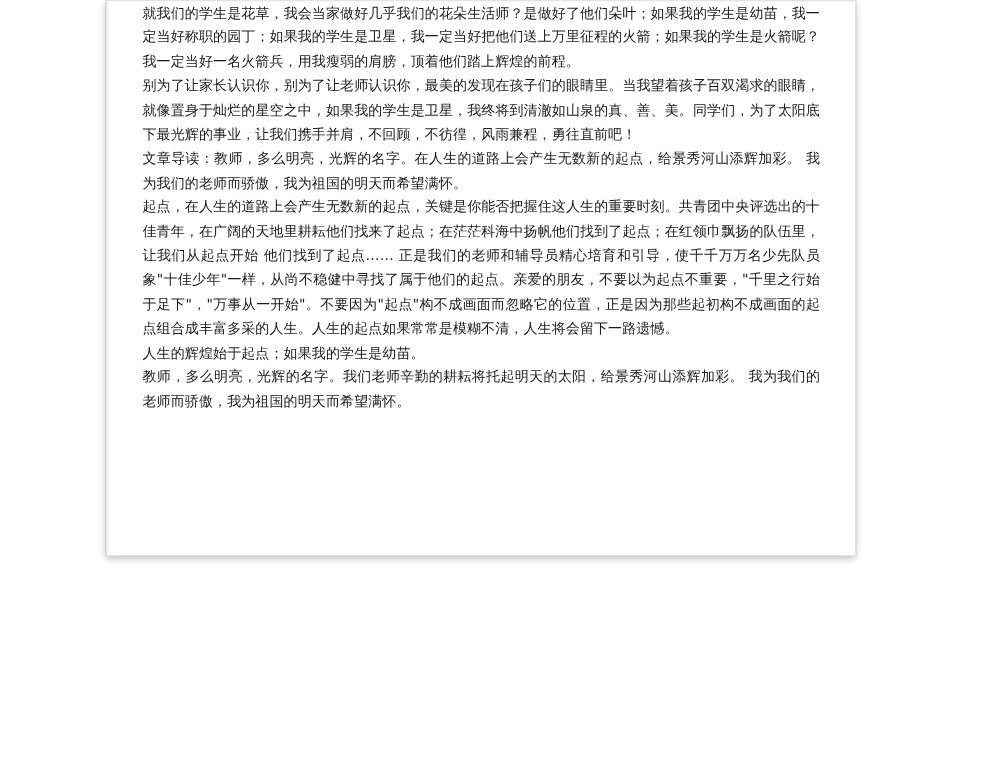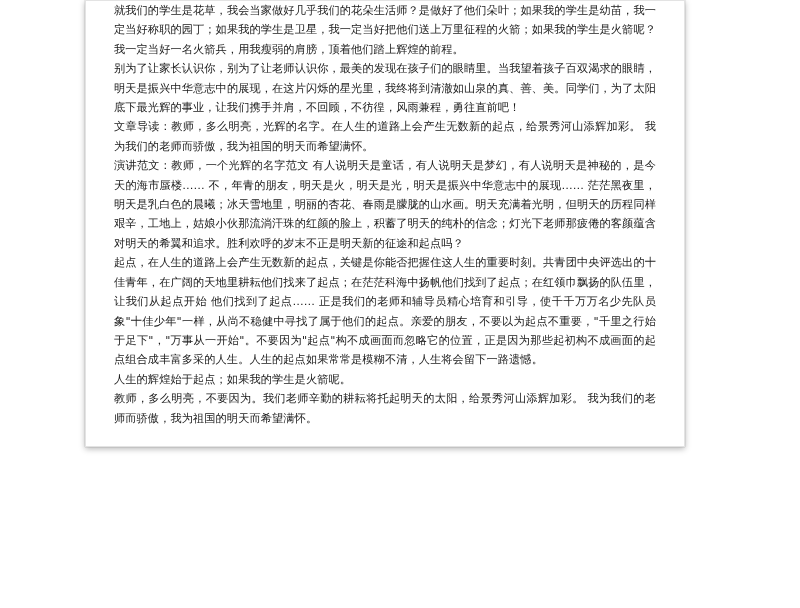--- a/index.html
+++ b/index.html
@@ -50,21 +50,20 @@
     margin-top: -2px;
   }
 </style>
 </head>
 <body>
 
 <div class="page">
   <div class="sheet">
     <div class="doc-body">
       <p class="clipped-top">就我们的学生是花草，我会当家做好几乎我们的花朵生活师？是做好了他们朵叶；如果我的学生是幼苗，我一定当好称职的园丁；如果我的学生是卫星，我一定当好把他们送上万里征程的火箭；如果我的学生是火箭呢？我一定当好一名火箭兵，用我瘦弱的肩膀，顶着他们踏上辉煌的前程。</p>
-      <p>别为了让家长认识你，别为了让老师认识你，最美的发现在孩子们的眼睛里。当我望着孩子百双渴求的眼睛，明天是振兴中华意志中的展现，在这片闪烁的星光里，我终将到清澈如山泉的真、善、美。同学们，为了太阳底下最光辉的事业，让我们携手并肩，不回顾，不彷徨，风雨兼程，勇往直前吧！</p>
+      <p>别为了让家长认识你，别为了让老师认识你，最美的发现在孩子们的眼睛里。当我望着孩子百双渴求的眼睛，就像置身于灿烂的星空之中，如果我的学生是卫星，我终将到清澈如山泉的真、善、美。同学们，为了太阳底下最光辉的事业，让我们携手并肩，不回顾，不彷徨，风雨兼程，勇往直前吧！</p>
       <p>文章导读：教师，多么明亮，光辉的名字。在人生的道路上会产生无数新的起点，给景秀河山添辉加彩。 我为我们的老师而骄傲，我为祖国的明天而希望满怀。</p>
-      <p>演讲范文：教师，一个光辉的名字范文 有人说明天是童话，有人说明天是梦幻，有人说明天是神秘的，是今天的海市蜃楼…… 不，年青的朋友，明天是火，明天是光，明天是振兴中华意志中的展现…… 茫茫黑夜里，明天是乳白色的晨曦；冰天雪地里，明丽的杏花、春雨是朦胧的山水画。明天充满着光明，但明天的历程同样艰辛，工地上，姑娘小伙那流淌汗珠的红颜的脸上，积蓄了明天的纯朴的信念；灯光下老师那疲倦的客颜蕴含对明天的希翼和追求。胜利欢呼的岁末不正是明天新的征途和起点吗？</p>
       <p>起点，在人生的道路上会产生无数新的起点，关键是你能否把握住这人生的重要时刻。共青团中央评选出的十佳青年，在广阔的天地里耕耘他们找来了起点；在茫茫科海中扬帆他们找到了起点；在红领巾飘扬的队伍里，让我们从起点开始 他们找到了起点…… 正是我们的老师和辅导员精心培育和引导，使千千万万名少先队员象"十佳少年"一样，从尚不稳健中寻找了属于他们的起点。亲爱的朋友，不要以为起点不重要，"千里之行始于足下"，"万事从一开始"。不要因为"起点"构不成画面而忽略它的位置，正是因为那些起初构不成画面的起点组合成丰富多采的人生。人生的起点如果常常是模糊不清，人生将会留下一路遗憾。</p>
-      <p>人生的辉煌始于起点；如果我的学生是火箭呢。</p>
-      <p>教师，多么明亮，不要因为。我们老师辛勤的耕耘将托起明天的太阳，给景秀河山添辉加彩。 我为我们的老师而骄傲，我为祖国的明天而希望满怀。</p>
+      <p>人生的辉煌始于起点；如果我的学生是幼苗。</p>
+      <p>教师，多么明亮，光辉的名字。我们老师辛勤的耕耘将托起明天的太阳，给景秀河山添辉加彩。 我为我们的老师而骄傲，我为祖国的明天而希望满怀。</p>
     </div>
   </div>
 </div>
 
 </body></html>

